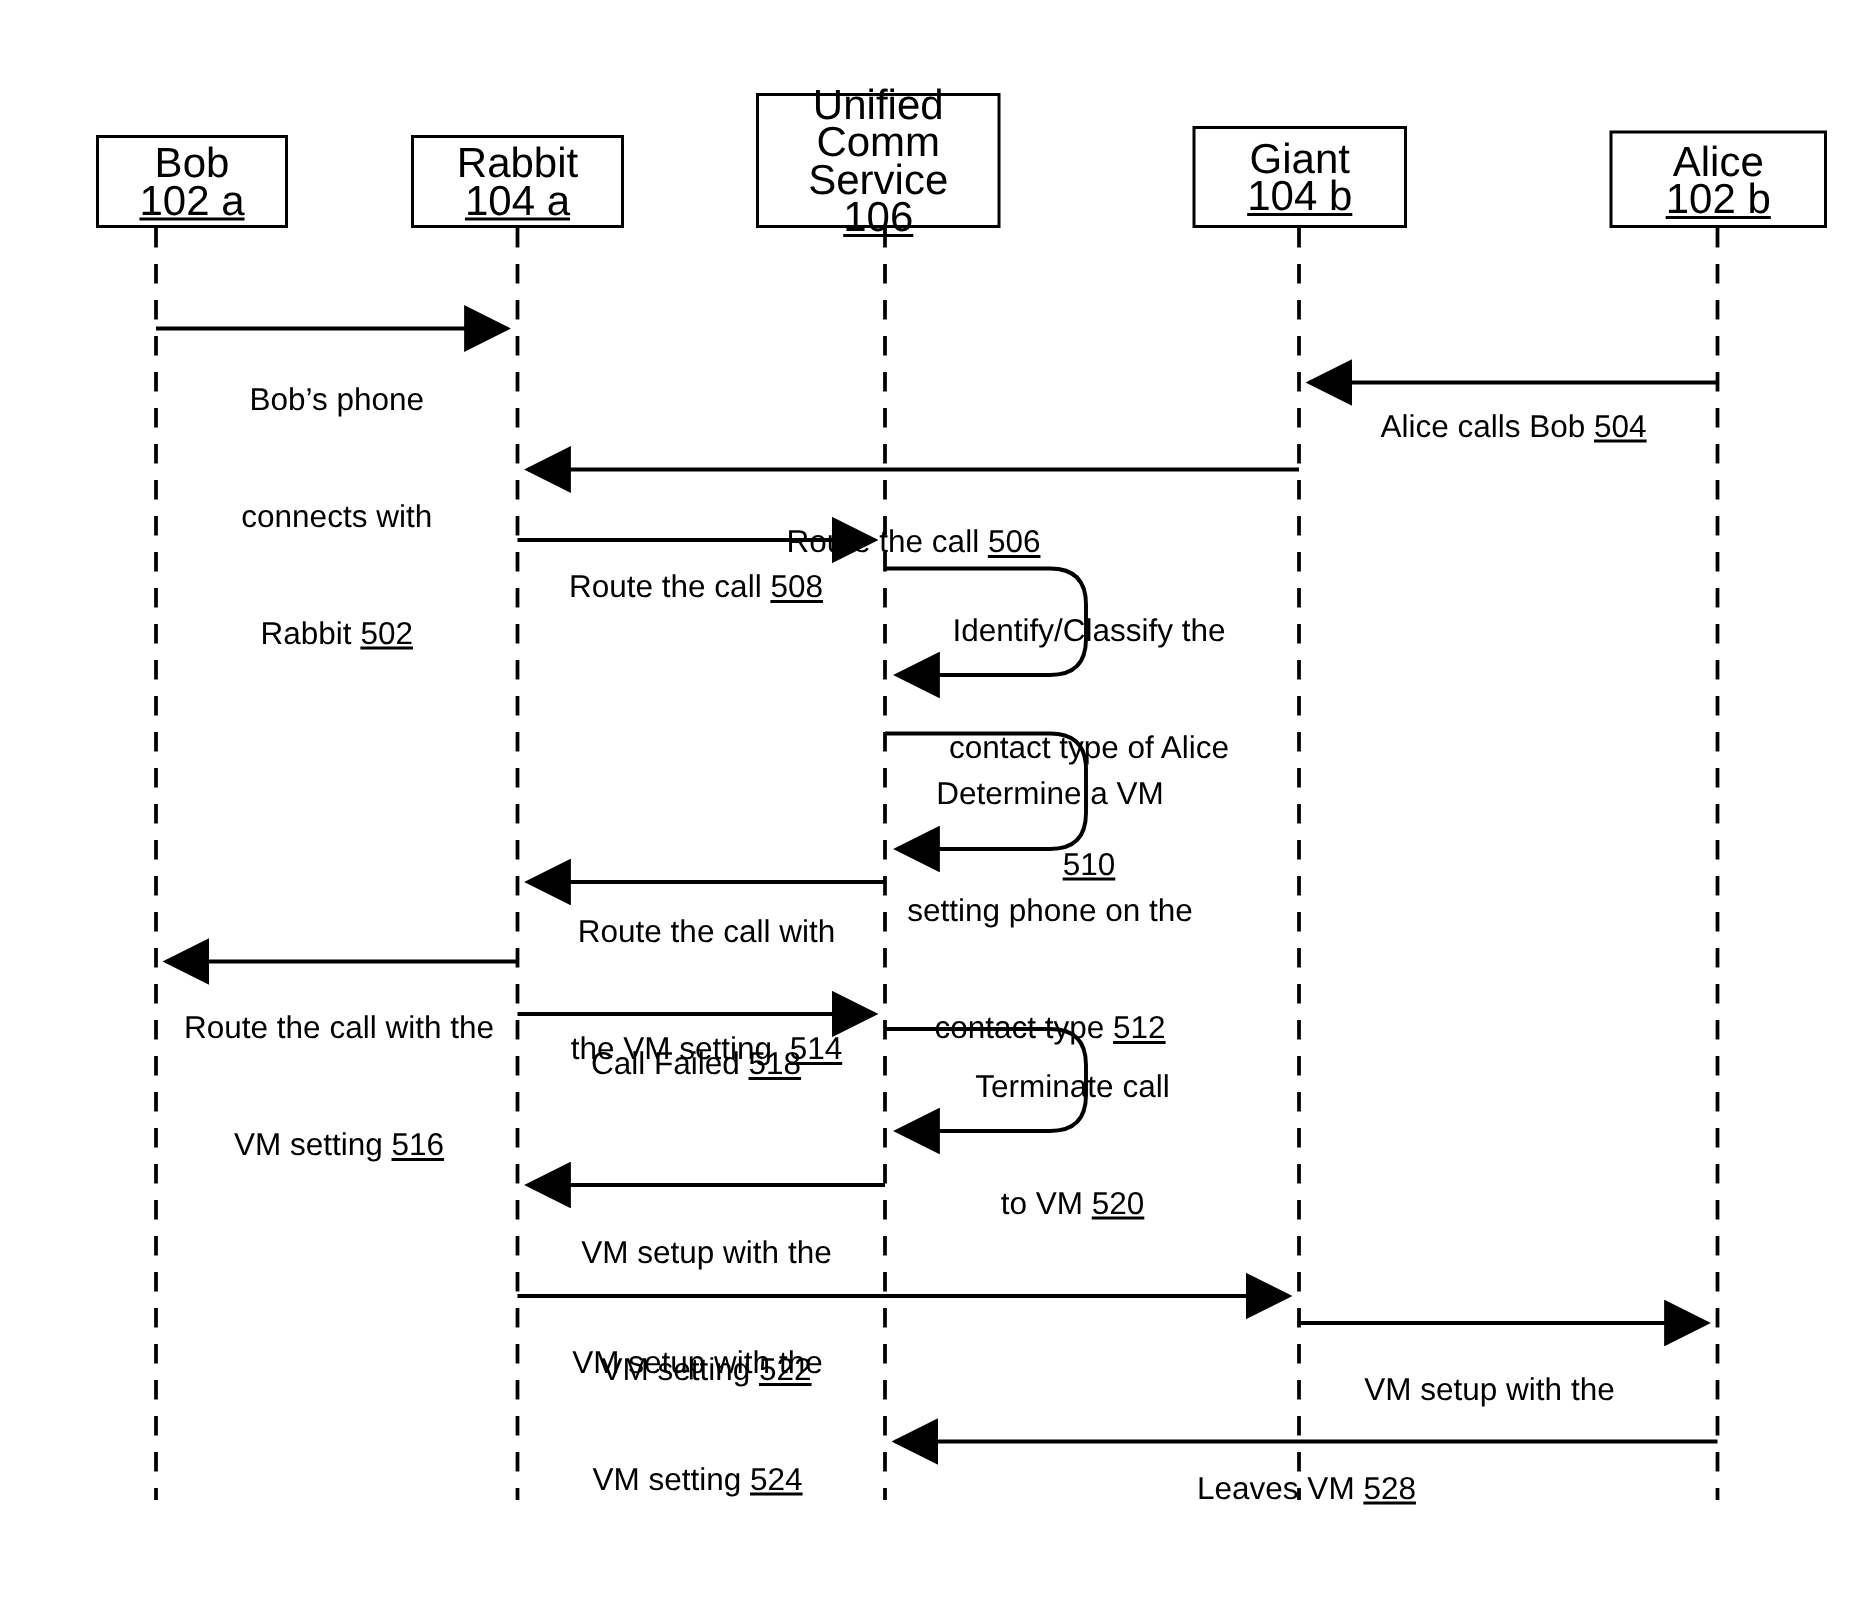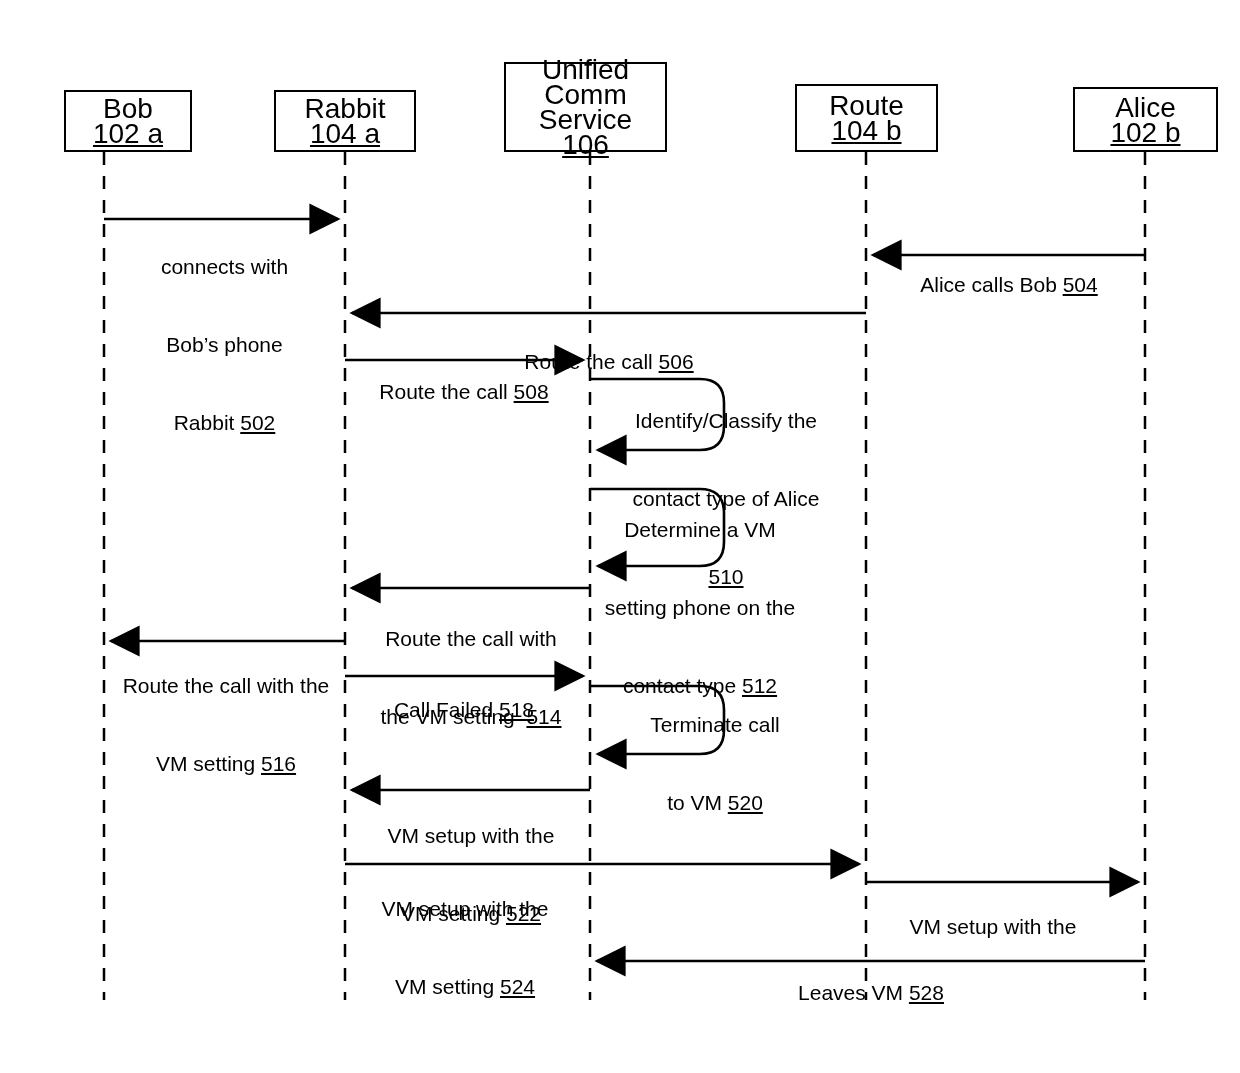--- a/index.html
+++ b/index.html
@@ -68,21 +68,21 @@
     <div class="ref">104 a</div>
   </div>
 
   <div class="lifeline-box" style="left:504px; top:62px; width:163px; height:90px;">
     <div>Unified Comm</div>
     <div>Service</div>
     <div class="ref">106</div>
   </div>
 
   <div class="lifeline-box" style="left:795px; top:84px; width:143px; height:68px;">
-    <div>Route</div>
+    <div>Giant</div>
     <div class="ref">104 b</div>
   </div>
 
   <div class="lifeline-box" style="left:1073px; top:87px; width:145px; height:65px;align-items:center;">
     <div>Alice</div>
     <div class="ref">102 b</div>
   </div>
 
   <svg class="diagram" viewBox="0 0 1240 1073" xmlns="http://www.w3.org/2000/svg">
     <defs>
@@ -128,22 +128,22 @@
 
       <line x1="345" y1="864" x2="859" y2="864" marker-end="url(#arrowR)"></line>
 
       <line x1="866" y1="882" x2="1138" y2="882" marker-end="url(#arrowR)"></line>
 
       <line x1="1145" y1="961" x2="597" y2="961" marker-end="url(#arrowL)"></line>
     </g>
   </svg>
 
   <div class="msg-label" style="left:104px; top:202px; width:241px;">
+    <div>Bob’s phone</div>
     <div>connects with</div>
-    <div>Bob’s phone</div>
     <div><span>Rabbit </span><u>502</u></div>
   </div>
 
   <div class="msg-label" style="left:873px; top:220px; width:272px;">
     <div><span>Alice calls Bob </span><u>504</u></div>
   </div>
 
   <div class="msg-label" style="left:352px; top:297px; width:514px;">
     <div><span>Route the call </span><u>506</u></div>
   </div>
@@ -157,21 +157,21 @@
     <div>contact type of Alice</div>
     <div><u>510</u></div>
   </div>
 
   <div class="msg-label" style="left:600px; top:465px; width:200px;">
     <div>Determine a VM</div>
     <div>setting phone on the</div>
     <div><span>contact type </span><u>512</u></div>
   </div>
 
-  <div class="msg-label" style="left:352px; top:574px; width:238px;">
+  <div class="msg-label" style="left:352px; top:557px; width:238px;">
     <div>Route the call with</div>
     <div><span>the VM setting  </span><u>514</u></div>
   </div>
 
   <div class="msg-label" style="left:107px; top:621px; width:238px;">
     <div>Route the call with the</div>
     <div><span>VM setting </span><u>516</u></div>
   </div>
 
   <div class="msg-label" style="left:345px; top:645px; width:238px;">

